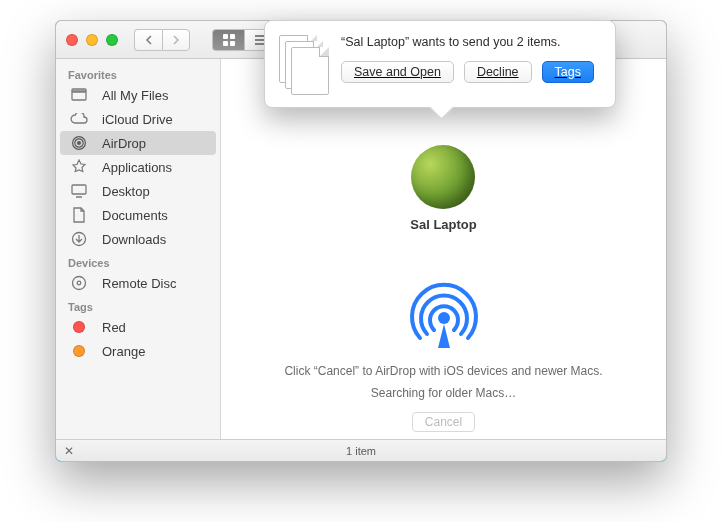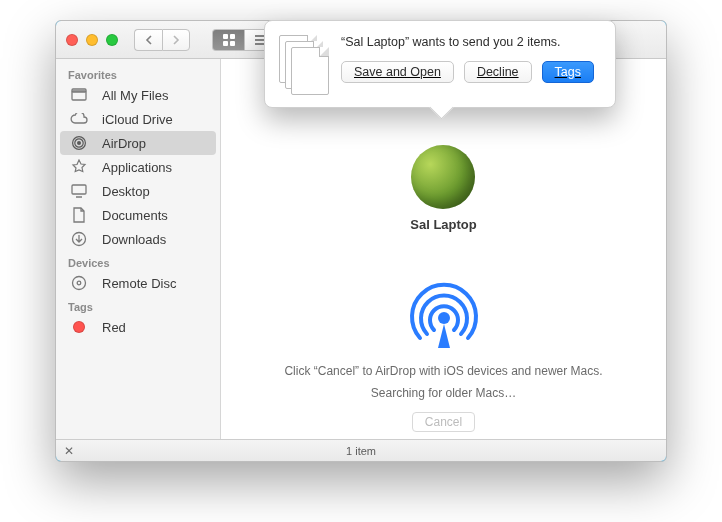--- a/index.html
+++ b/index.html
@@ -299,20 +299,26 @@
 
       <div class="sbhead">Tags</div>
 
       <div class="sbitem">
         <span class="sicon">
             <span class="tagdot" style="background:#ff534f"></span>
           </span>
         <span>Red</span>
       </div>
 
+      <div class="sbitem">
+        <span class="sicon">
+            <span class="tagdot" style="background:#ff9a2f"></span>
+          </span>
+        <span>Orange</span>
+      </div>
 
     </div>
 
     <div class="main">
       <div class="peer">
         <div class="avatar"></div>
         <div class="pname">Sal Laptop</div>
       </div>
 
       <div class="airdrop-icon">

